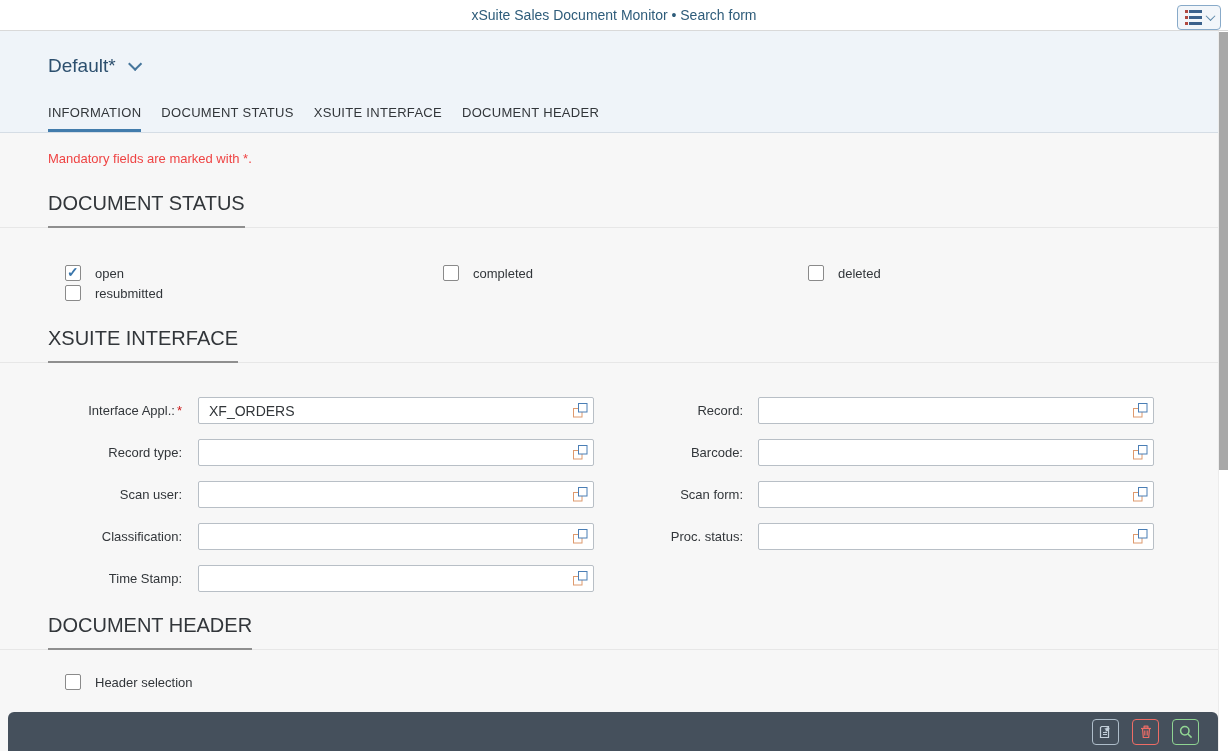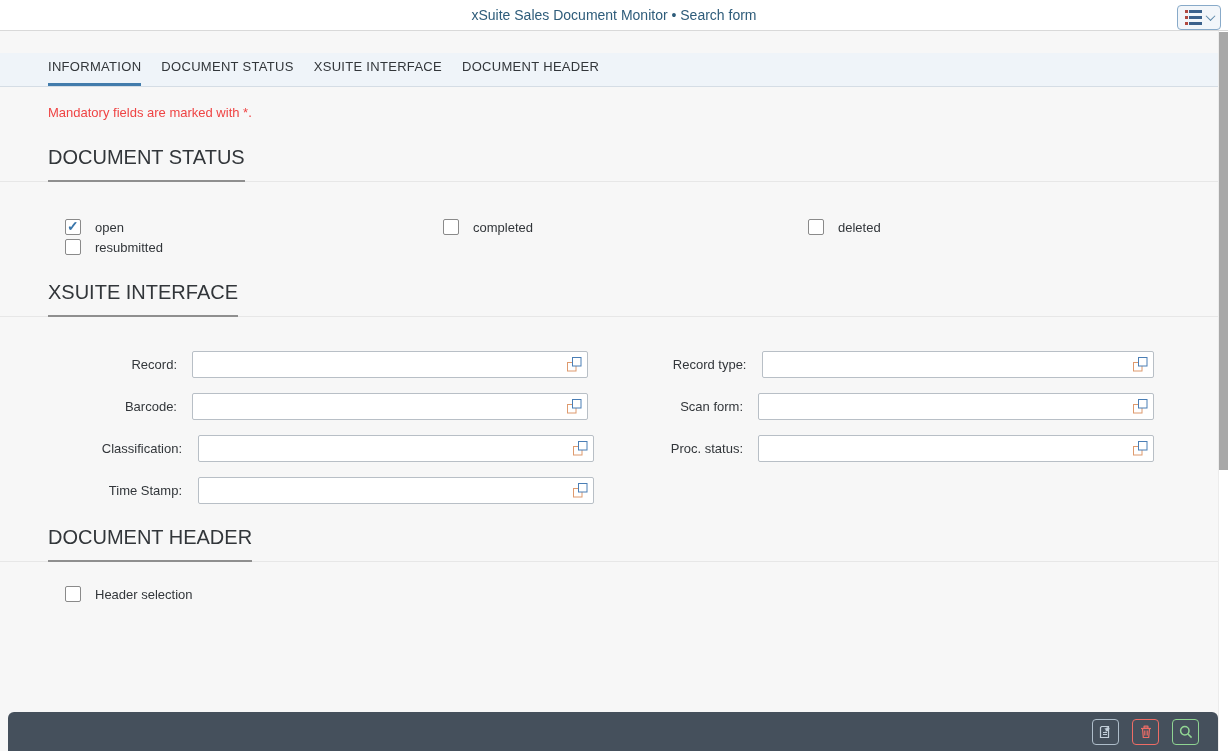--- a/index.html
+++ b/index.html
@@ -113,20 +113,24 @@
       <span class="menu-line">
           <span class="dot"></span>
           <span class="bar"></span>
         </span>
     </span>
     <span class="chev"></span>
   </div>
 </div>
 
 <div class="filter-area">
+  <div class="variant-row">
+    <span class="variant-name">Default*</span>
+    <span class="variant-chev"></span>
+  </div>
   <div class="tabs">
     <div class="tab checked">INFORMATION</div>
     <div class="tab">DOCUMENT STATUS</div>
     <div class="tab">XSUITE INTERFACE</div>
     <div class="tab">DOCUMENT HEADER</div>
   </div>
 </div>
 
 <div class="content">
 
@@ -153,20 +157,30 @@
       <span class="cb-label">resubmitted</span>
     </div>
   </div>
 
   <div class="section-head">
     <h2>XSUITE INTERFACE</h2>
   </div>
 
   <div class="form-grid">
 
+    <div class="field">
+      <span class="f-label w-l"><span>Interface Appl.:</span><span class="req">*</span></span>
+      <span class="input-wrap">
+        <input type="text" value="XF_ORDERS" style="">
+        <svg class="vh-icon" width="17" height="17" viewBox="0 0 17 17">
+            <rect x="1.5" y="6.5" width="8.5" height="8.5" fill="#fff" stroke="#de9a6e"></rect>
+            <rect x="6.5" y="1.5" width="8.5" height="8.5" fill="#fff" stroke="#4a7eb5"></rect>
+          </svg>
+      </span>
+    </div>
 
     <div class="field">
       <span class="f-label w-r">Record:</span>
       <span class="input-wrap">
         <input type="text" value="" style="">
         <svg class="vh-icon" width="17" height="17" viewBox="0 0 17 17">
             <rect x="1.5" y="6.5" width="8.5" height="8.5" fill="#fff" stroke="#de9a6e"></rect>
             <rect x="6.5" y="1.5" width="8.5" height="8.5" fill="#fff" stroke="#4a7eb5"></rect>
           </svg>
       </span>
@@ -187,20 +201,30 @@
       <span class="f-label w-r">Barcode:</span>
       <span class="input-wrap">
         <input type="text" value="" style="">
         <svg class="vh-icon" width="17" height="17" viewBox="0 0 17 17">
             <rect x="1.5" y="6.5" width="8.5" height="8.5" fill="#fff" stroke="#de9a6e"></rect>
             <rect x="6.5" y="1.5" width="8.5" height="8.5" fill="#fff" stroke="#4a7eb5"></rect>
           </svg>
       </span>
     </div>
 
+    <div class="field">
+      <span class="f-label w-l">Scan user:</span>
+      <span class="input-wrap">
+        <input type="text" value="" style="">
+        <svg class="vh-icon" width="17" height="17" viewBox="0 0 17 17">
+            <rect x="1.5" y="6.5" width="8.5" height="8.5" fill="#fff" stroke="#de9a6e"></rect>
+            <rect x="6.5" y="1.5" width="8.5" height="8.5" fill="#fff" stroke="#4a7eb5"></rect>
+          </svg>
+      </span>
+    </div>
 
     <div class="field">
       <span class="f-label w-r">Scan form:</span>
       <span class="input-wrap">
         <input type="text" value="" style="">
         <svg class="vh-icon" width="17" height="17" viewBox="0 0 17 17">
             <rect x="1.5" y="6.5" width="8.5" height="8.5" fill="#fff" stroke="#de9a6e"></rect>
             <rect x="6.5" y="1.5" width="8.5" height="8.5" fill="#fff" stroke="#4a7eb5"></rect>
           </svg>
       </span>

